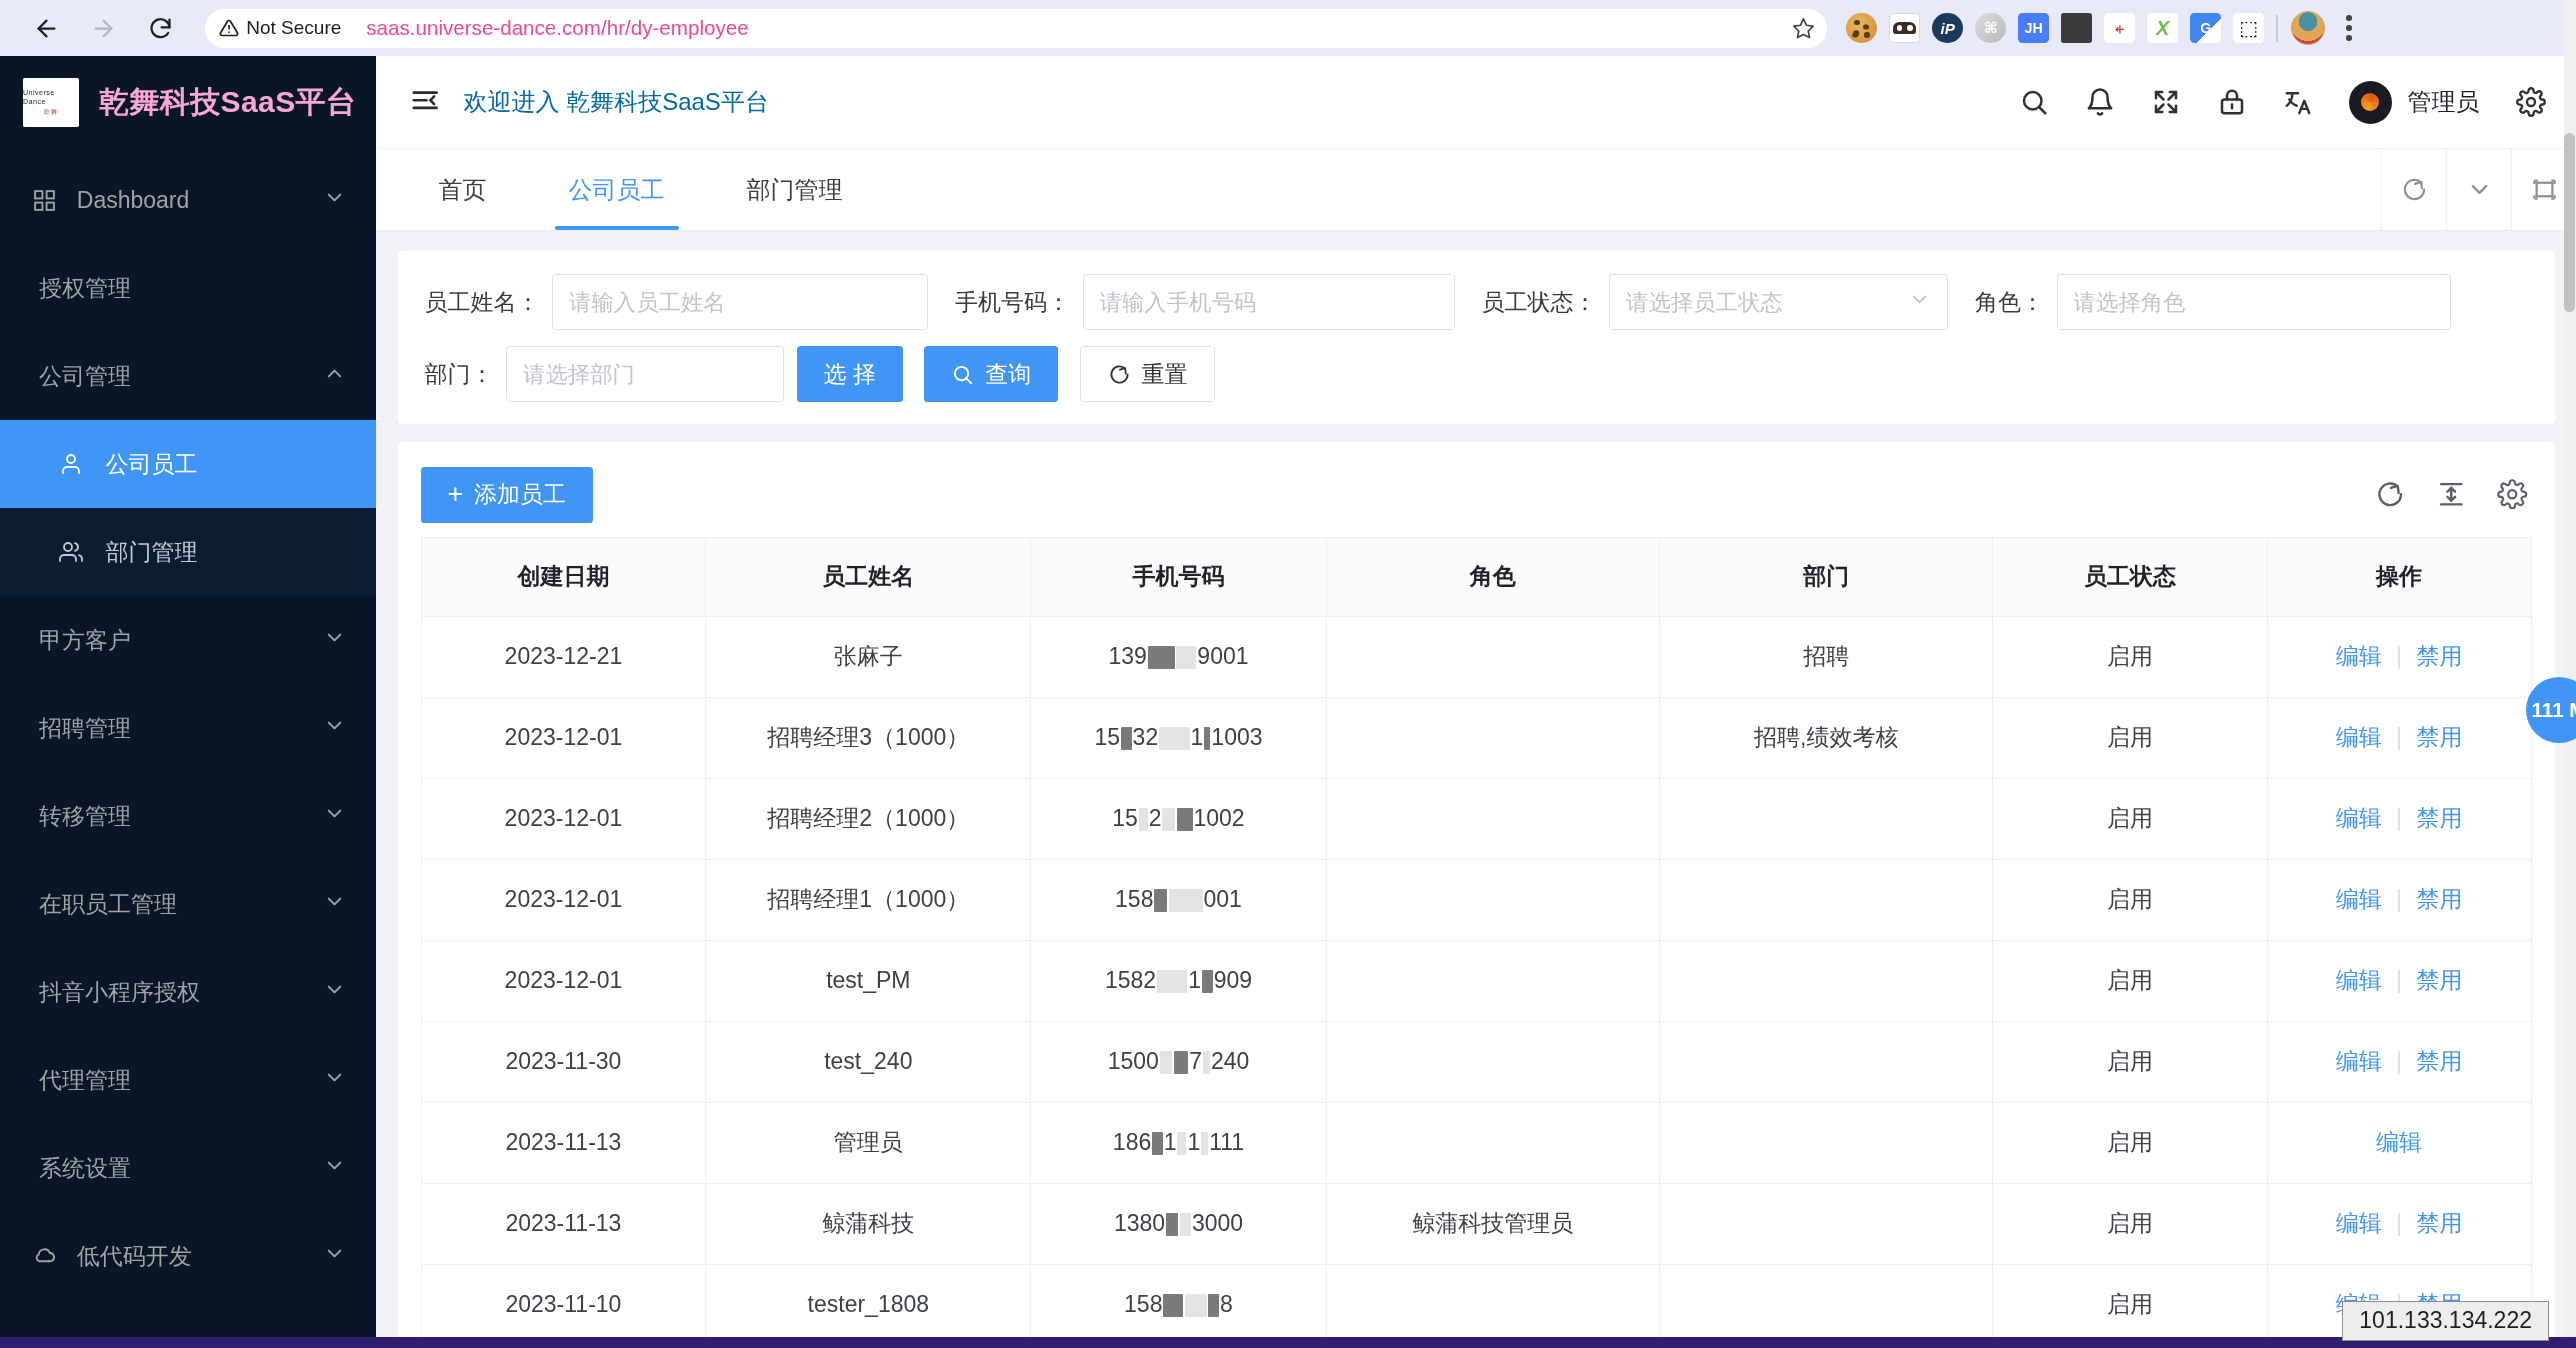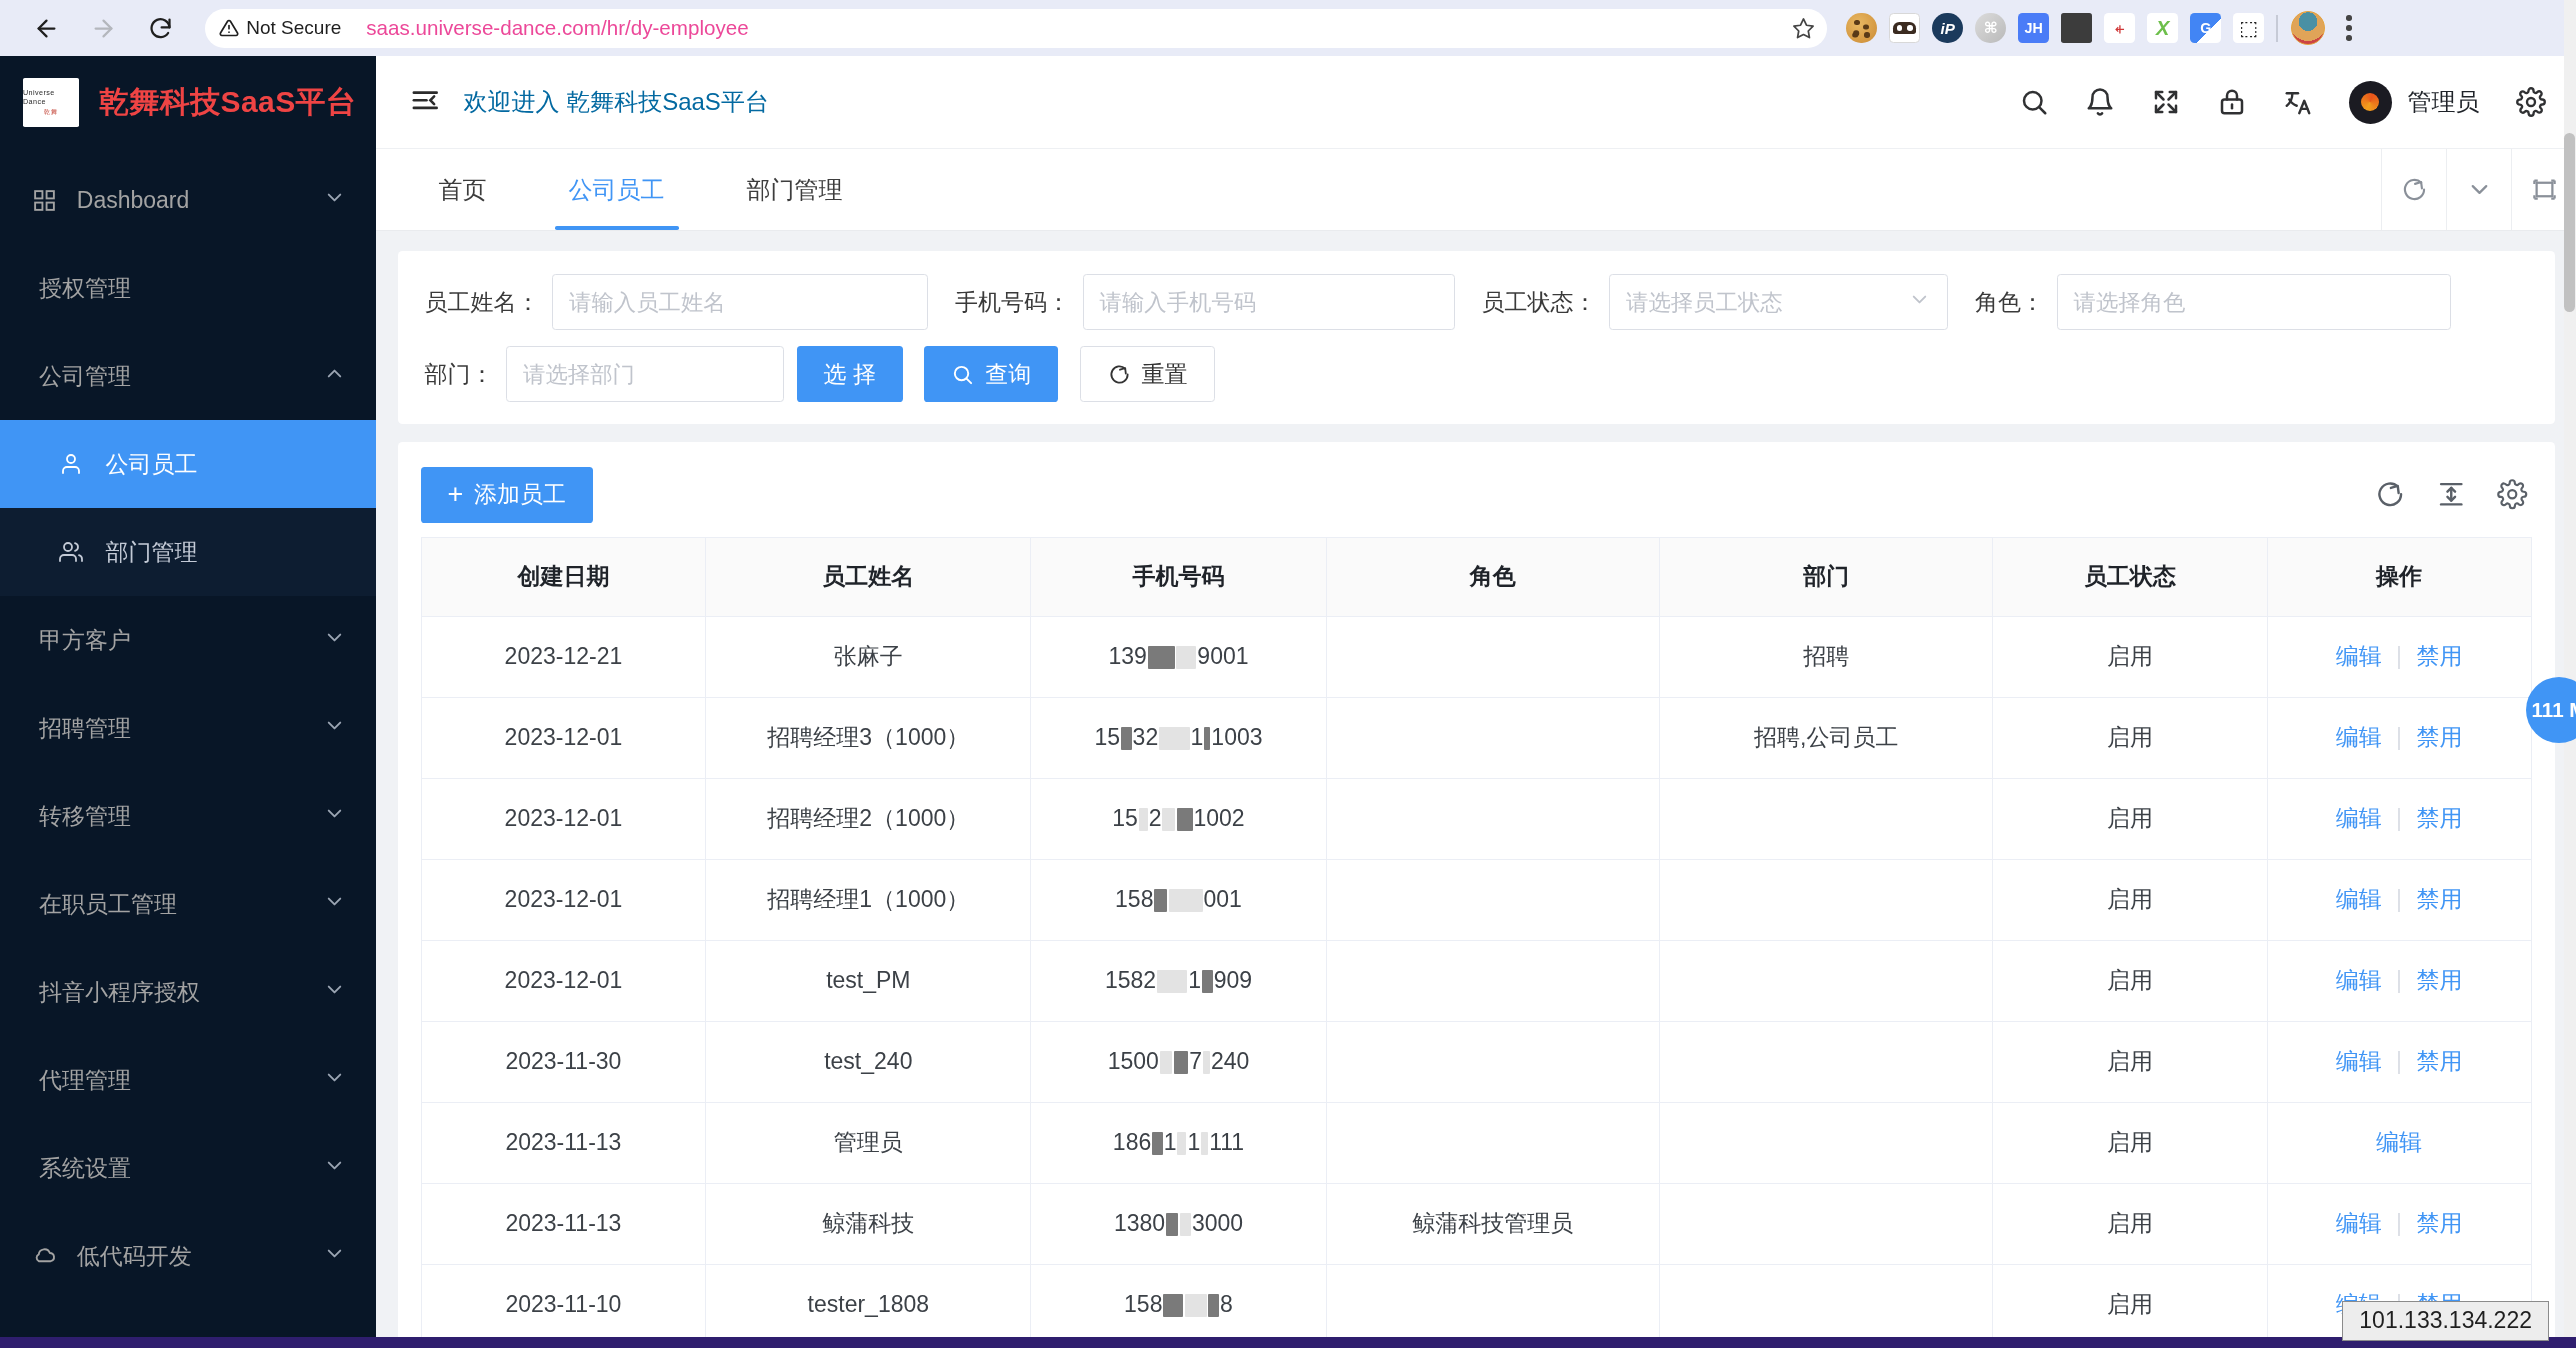--- a/index.html
+++ b/index.html
@@ -88,21 +88,21 @@
     color: #c3cad6; position: relative; overflow: hidden;
   }
   .brand { display: flex; align-items: center; gap: 20px; padding: 20px 0 20px 23px; height: 93px; }
   .brand-logo {
     width: 56px; height: 49px; background: #fff; border-radius: 1.8px;
     display: flex; flex-direction: column; align-items: center; justify-content: center;
     gap: 1.8px;
   }
   .brand-logo .l1 { font-size: 7.2px; color: #2a2a2a; letter-spacing: 0.4px; }
   .brand-logo .l2 { font-size: 6.3px; color: #c0392b; letter-spacing: 0.9px; }
-  .brand-title { font-size: 30px; font-weight: bold; color: #ef4444; letter-spacing: 0.4px; }
+  .brand-title { font-size: 30px; font-weight: bold; color: #f9a8d4; letter-spacing: 0.4px; }
   .menu { margin-top: 7.2px; }
   .menu-item {
     height: 88px; display: flex; align-items: center; padding: 0 30.5px 0 32px;
     font-size: 23px; color: #a3a3a3; position: relative; cursor: pointer;
   }
   .menu-item .mi-ico { width: 30.5px; margin-right: 14.3px; display:flex; align-items:center; }
   .menu-item .mi-ico svg { width: 25px; height: 25px; }
   .menu-item .mi-label { flex: 1; }
   .menu-item .mi-arrow svg { width: 23px; height: 23px; color: #9aa4b2; }
   .menu-item.noicon { padding-left: 39px; }
@@ -624,21 +624,21 @@
               <td>招聘</td>
               <td>启用</td>
               <td><span class="act">编辑</span><span class="act-sep">|</span><span class="act">禁用</span></td>
             </tr>
 
             <tr>
               <td>2023-12-01</td>
               <td>招聘经理3（1000）</td>
               <td><span>15</span><span class="mask-blk" style="width:10.8px"></span>32<span class="mask-blk mask-lite" style="width:30.5px"></span>1<span class="mask-blk" style="width:6.3px"></span><span>1003</span></td>
               <td></td>
-              <td>招聘,公司员工</td>
+              <td>招聘,绩效考核</td>
               <td>启用</td>
               <td><span class="act">编辑</span><span class="act-sep">|</span><span class="act">禁用</span></td>
             </tr>
 
             <tr>
               <td>2023-12-01</td>
               <td>招聘经理2（1000）</td>
               <td><span>15</span><span class="mask-blk mask-lite" style="width:9px"></span>2<span class="mask-blk mask-lite" style="width:12.5px"></span><span class="mask-blk" style="width:16px"></span><span>1002</span></td>
               <td></td>
               <td></td>

